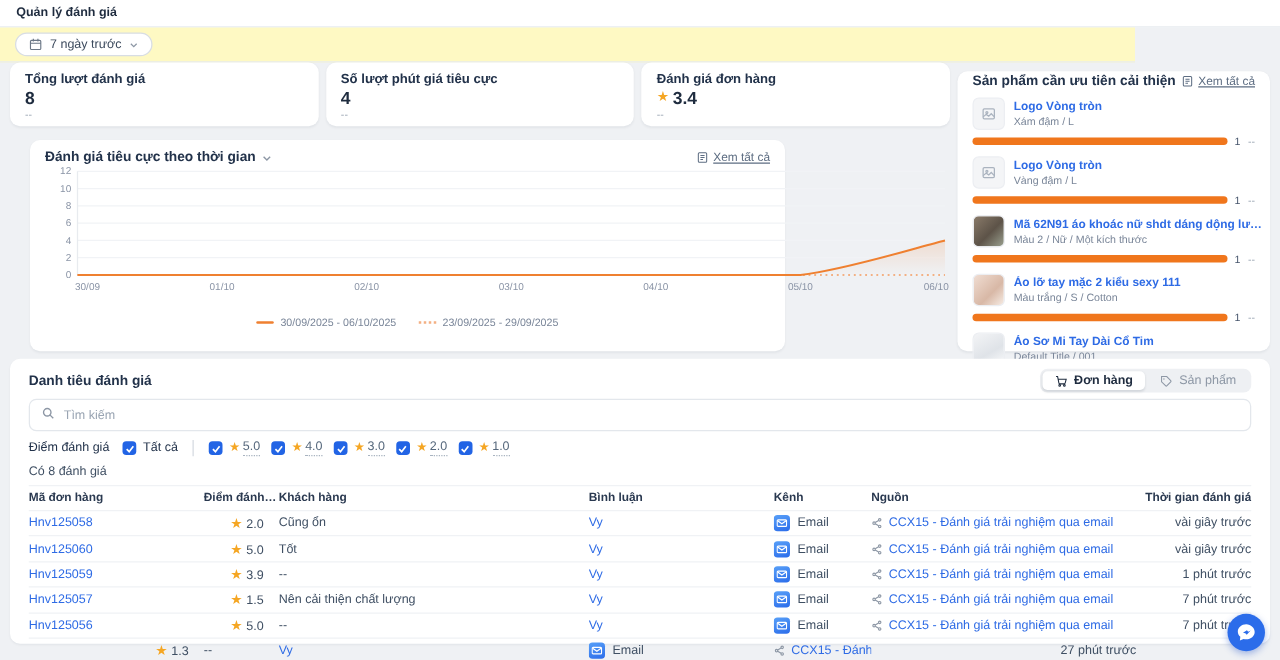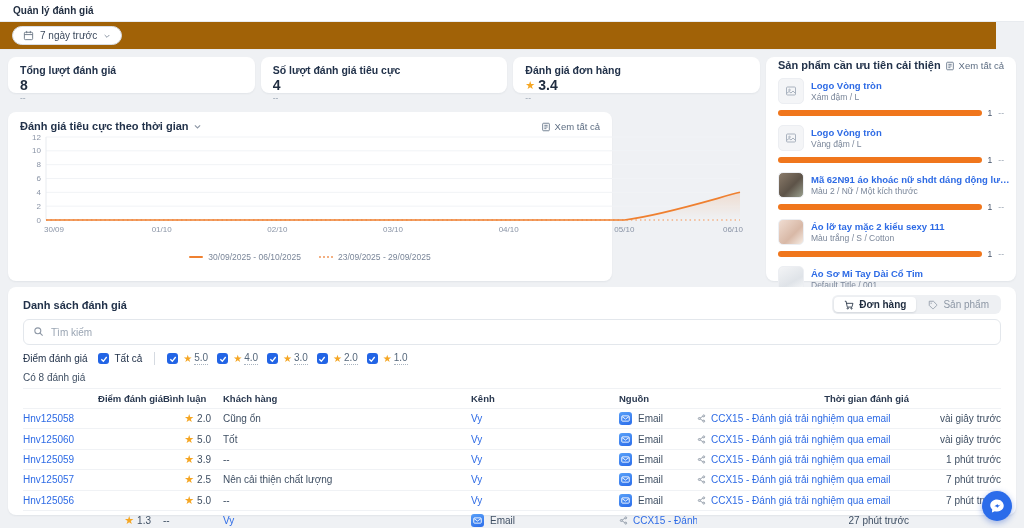--- a/index.html
+++ b/index.html
@@ -2,39 +2,39 @@
 <html><head>
 <meta charset="utf-8">
 <style>
   * { margin:0; padding:0; box-sizing:border-box; }
   html,body { width:1024px; height:528px; overflow:hidden; }
   body { background:#eff1f4; font-family:"Liberation Sans","DejaVu Sans",sans-serif; color:#22324a; position:relative; }
 
   
   .appbar { position:absolute; left:0; top:0; width:1024px; height:22px; background:#fff; border-bottom:1px solid #e8ebef; display:flex; align-items:center; padding:0 13px; }
   .appbar .title { font-size:10px; font-weight:bold; color:#1f2c3f; }
-  .datebar { position:absolute; left:0; top:22px; width:996px; height:28px; background:#a16207; border-bottom:1px solid #e8ebef; display:flex; align-items:center; padding:0 12px; }
+  .datebar { position:absolute; left:0; top:22px; width:908px; height:28px; background:#fef9c3; border-bottom:1px solid #e8ebef; display:flex; align-items:center; padding:0 12px; }
   .datepill { display:inline-flex; align-items:center; gap:6px; height:19px; border:1px solid #d8dde4; border-radius:12px; background:#fff; padding:0 10px; font-size:10px; color:#3c4a5d; cursor:pointer; }
   .datepill svg { display:block; }
 
   .card { position:absolute; background:#fff; border-radius:8px; box-shadow:0 1px 2px rgba(20,30,50,.06); }
 
   
-  .stats-row { position:absolute; left:8px; top:57px; width:752px; height:36px; display:flex; gap:6px; }
+  .stats-row { position:absolute; left:8px; top:57px; width:752px; height:36px; display:flex; gap:6px;align-items:center; }
   .stat-card { flex:1; background:#fff; border-radius:8px; box-shadow:0 1px 2px rgba(20,30,50,.06); padding:7px 12px 5px; }
   .stat-label { font-size:10.5px; font-weight:bold; color:#22324a; }
   .stat-value { font-size:14px; font-weight:bold; color:#1f2c3f; margin-top:1px; display:flex; align-items:center; gap:3px; }
   .stat-sub { font-size:8.5px; color:#9aa5b3; margin-top:0px; }
   .star { color:#f5a623; font-size:11px; }
 
   
-  #chart-card { left:8px; top:112px; width:604px; height:169px; padding:8px 12px 6px; }
+  #chart-card { left:24px; top:112px; width:604px; height:169px; padding:8px 12px 6px; }
   .card-head { display:flex; align-items:center; justify-content:space-between; }
   .card-title { font-size:11px; font-weight:bold; color:#22324a; display:flex; align-items:center; gap:4px; }
-  .viewall { display:inline-flex; align-items:flex-end; gap:4px; font-size:9.5px; color:#5d6d82; cursor:pointer; }
+  .viewall { display:inline-flex; align-items:center; gap:4px; font-size:9.5px; color:#5d6d82; cursor:pointer;text-decoration:underline; }
   .viewall svg { display:block; }
   #chart-legend { display:flex; justify-content:center; gap:18px; margin-top:2px; }
   .legend-item { display:flex; align-items:center; gap:5px; font-size:8.5px; color:#7a8699; }
   .sw-solid { width:14px; height:2px; background:#ef8030; border-radius:1px; }
   .sw-dotted { width:14px; height:0; border-top:2px dotted #f3b083; }
 
   
   #priority-card { left:766px; top:57px; width:250px; height:224px; padding:2px 12px; }
   .product-item { margin-top:7px; }
   .product-top { display:flex; gap:7px; align-items:center; }
@@ -113,21 +113,21 @@
   </span>
 </div>
 
 <div class="stats-row">
   <div class="stat-card">
     <div class="stat-label">Tổng lượt đánh giá</div>
     <div class="stat-value">8</div>
     <div class="stat-sub">--</div>
   </div>
   <div class="stat-card">
-    <div class="stat-label">Số lượt đánh giá tiêu cực</div>
+    <div class="stat-label">Số lượt phút giá tiêu cực</div>
     <div class="stat-value">4</div>
     <div class="stat-sub">--</div>
   </div>
   <div class="stat-card">
     <div class="stat-label">Đánh giá đơn hàng</div>
     <div class="stat-value">
         <span class="star">★</span>
         <span>3.4</span>
       </div>
     <div class="stat-sub">--</div>
@@ -291,21 +291,21 @@
           <div class="bar"></div>
           <span class="bar-count">1</span>
           <span class="bar-sub">--</span>
         </div>
       </div>
     </div>
 </div>
 
 <div class="card" id="list-card">
   <div class="card-head">
-    <span class="card-title">Danh sách đánh giá</span>
+    <span class="card-title">Danh tiêu đánh giá</span>
     <span class="toggle-group" id="toggle-group">
         <span class="toggle-btn active">
           <span style="display: flex;">
             <svg width="10" height="10" viewBox="0 0 24 24" fill="none" stroke="currentColor" stroke-width="2">
               <circle cx="9" cy="20" r="1.6"></circle>
               <circle cx="18" cy="20" r="1.6"></circle>
               <path d="M2 3h3l2.5 12.5a2 2 0 0 0 2 1.5h8a2 2 0 0 0 2-1.6L21.5 8H6"></path>
             </svg>
           </span>
           <span>Đơn hàng</span>
@@ -393,23 +393,24 @@
         </span>
         <span class="score-chip">
           <span class="star">★</span>
           <span class="val">1.0</span>
         </span>
       </span>
     </div>
   <div class="count-text">Có 8 đánh giá</div>
   <div class="tbl" id="reviews-table">
       <div class="trow head">
+        <div class="cell ">Mã đơn hàng</div>
         <div class="cell score">Điểm đánh giá</div>
+        <div class="cell ">Khách hàng</div>
         <div class="cell ">Bình luận</div>
-        <div class="cell ">Khách hàng</div>
         <div class="cell ">Kênh</div>
         <div class="cell ">Nguồn</div>
         <div class="cell right">Thời gian đánh giá</div>
       </div>
       <div class="trow">
         <div class="cell link">Hnv125058</div>
         <div class="cell score"><span class="star">★ </span><span>2.0</span></div>
         <div class="cell">Cũng ổn</div>
         <div class="cell link">Vy</div>
         <div class="cell chan">
@@ -486,21 +487,21 @@
               <line x1="8.3" y1="10.7" x2="15.7" y2="6.3"></line>
               <line x1="8.3" y1="13.3" x2="15.7" y2="17.7"></line>
             </svg>
           </span>
           <span class="link">CCX15 - Đánh giá trải nghiệm qua email</span>
         </div>
         <div class="cell right">1 phút trước</div>
       </div>
       <div class="trow">
         <div class="cell link">Hnv125057</div>
-        <div class="cell score"><span class="star">★ </span><span>2.5</span></div>
+        <div class="cell score"><span class="star">★ </span><span>1.5</span></div>
         <div class="cell">Nên cải thiện chất lượng</div>
         <div class="cell link">Vy</div>
         <div class="cell chan">
           <span class="email-badge">
             <svg width="9" height="9" viewBox="0 0 24 24" fill="none" stroke="#ffffff" stroke-width="2.4">
               <rect x="2" y="5" width="20" height="14" rx="2"></rect>
               <polyline points="3,7 12,13.5 21,7"></polyline>
             </svg>
           </span>
           <span>Email</span>

